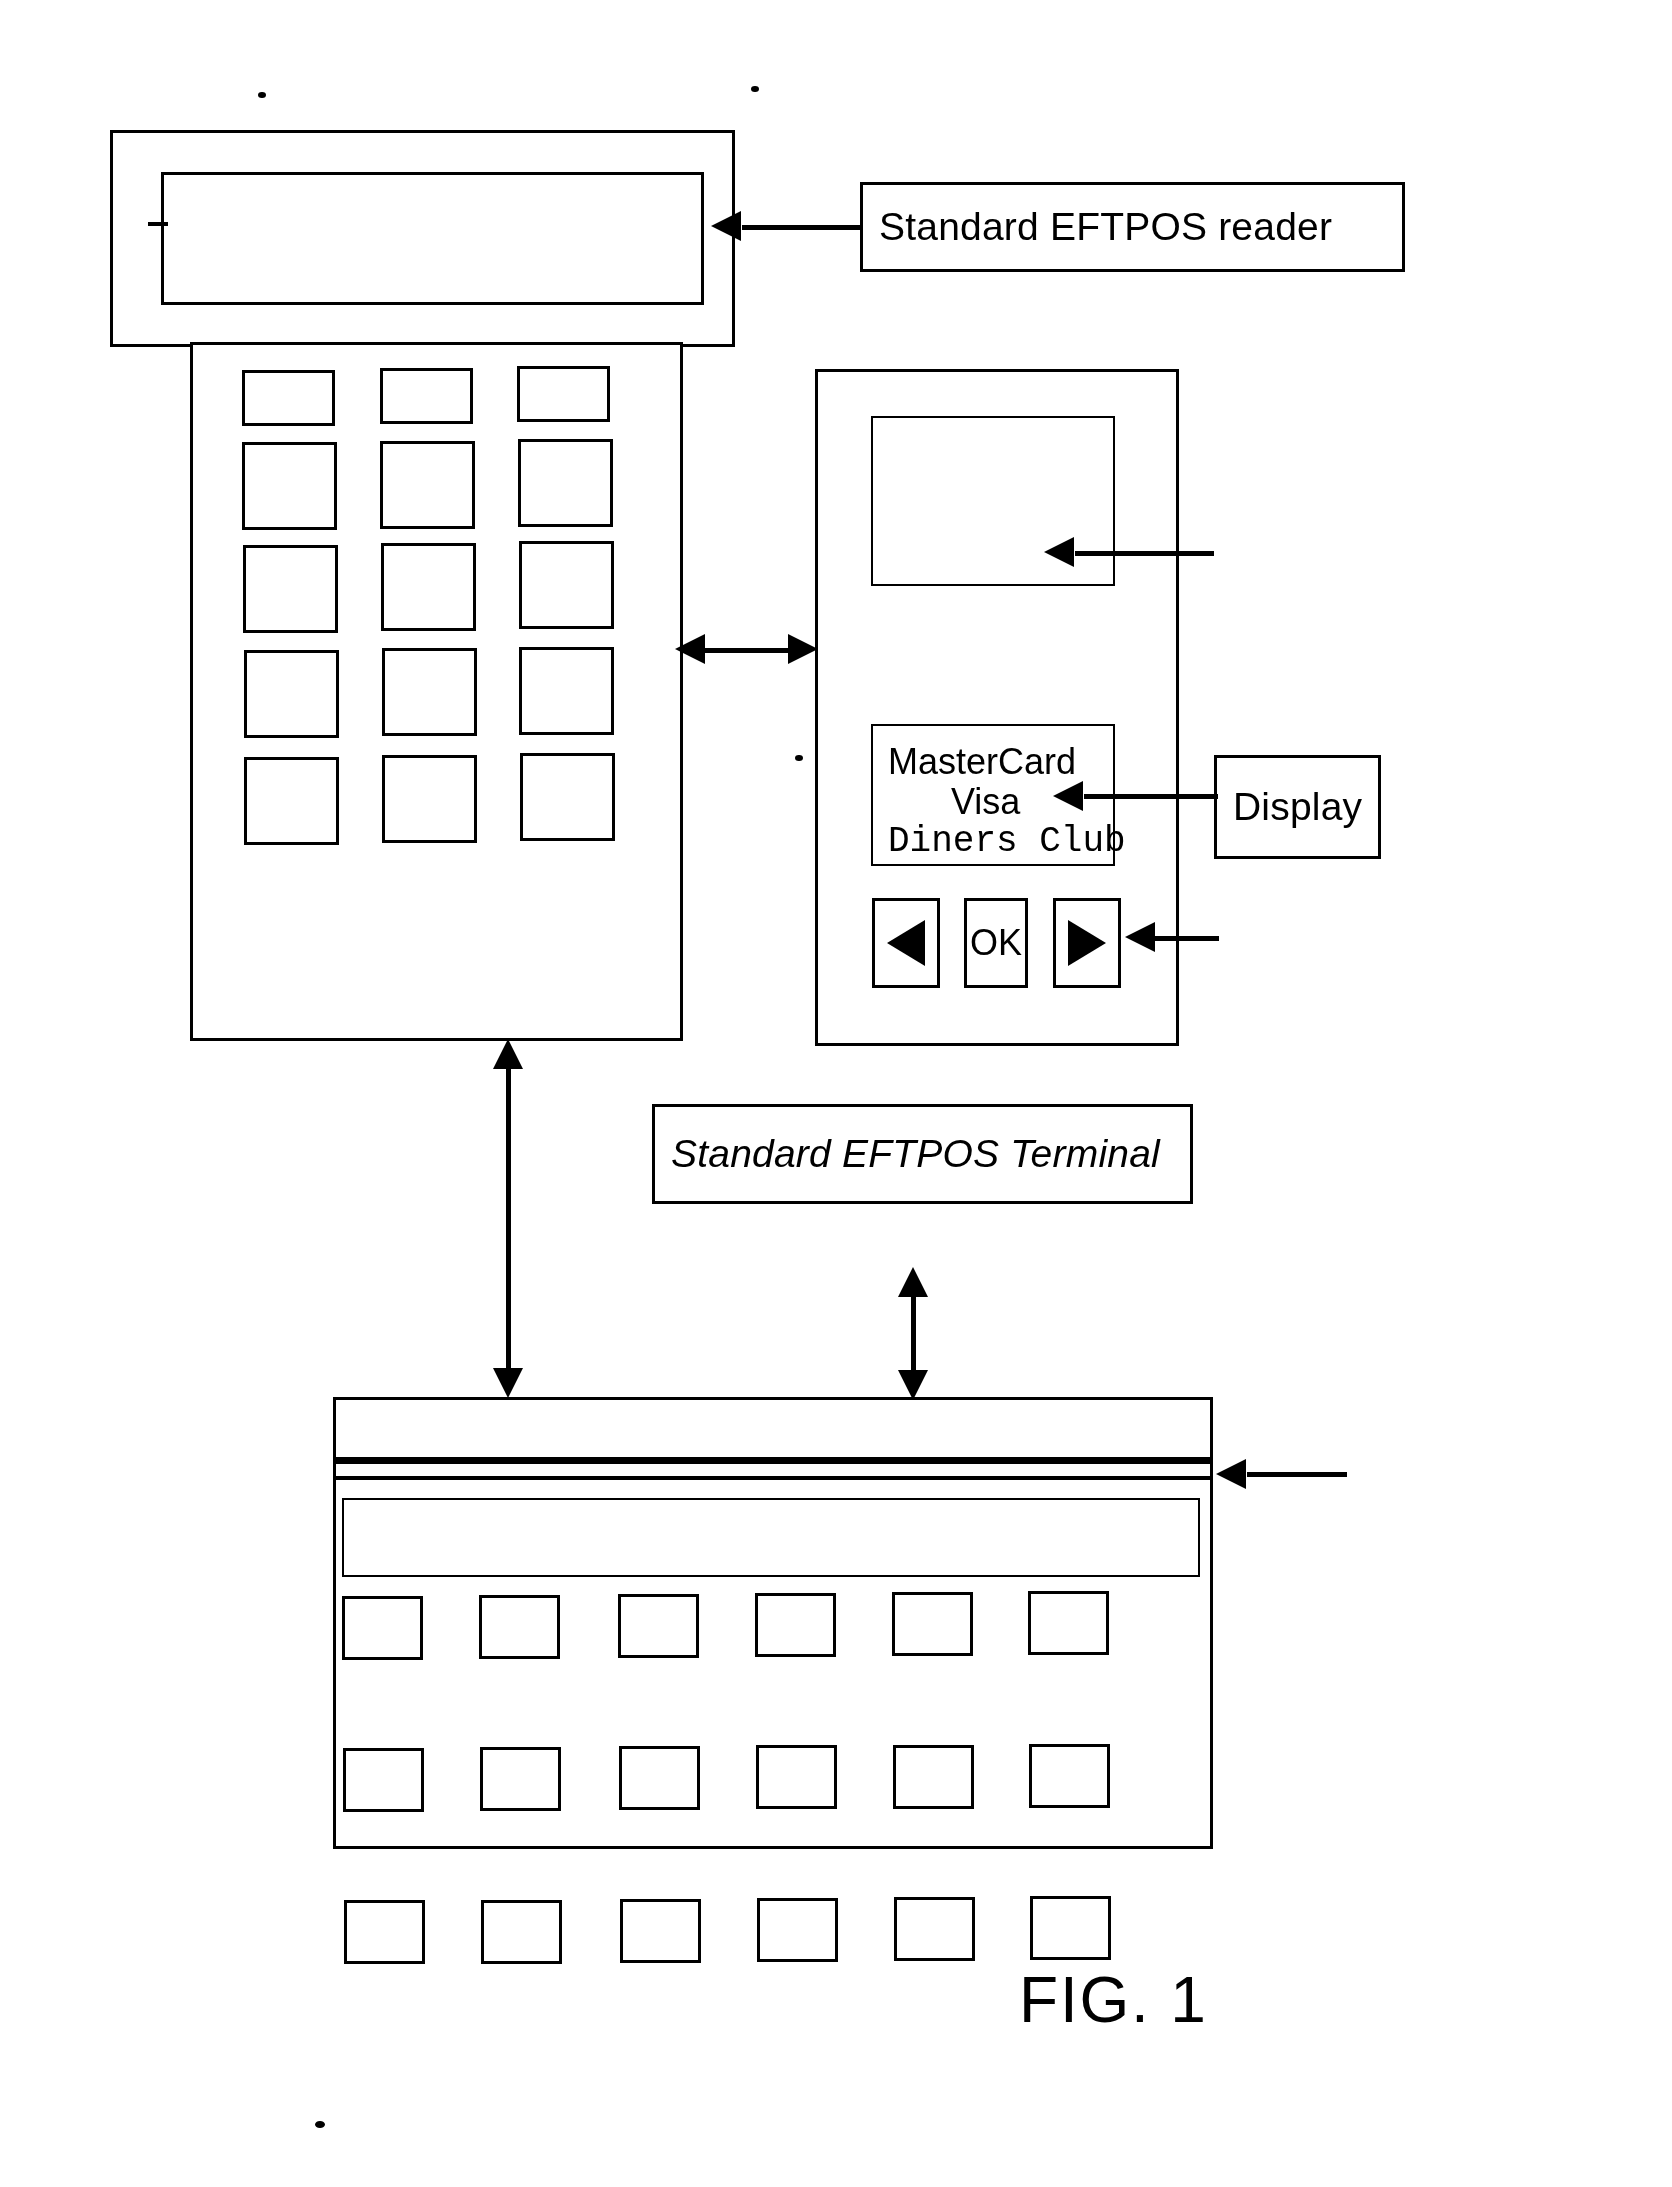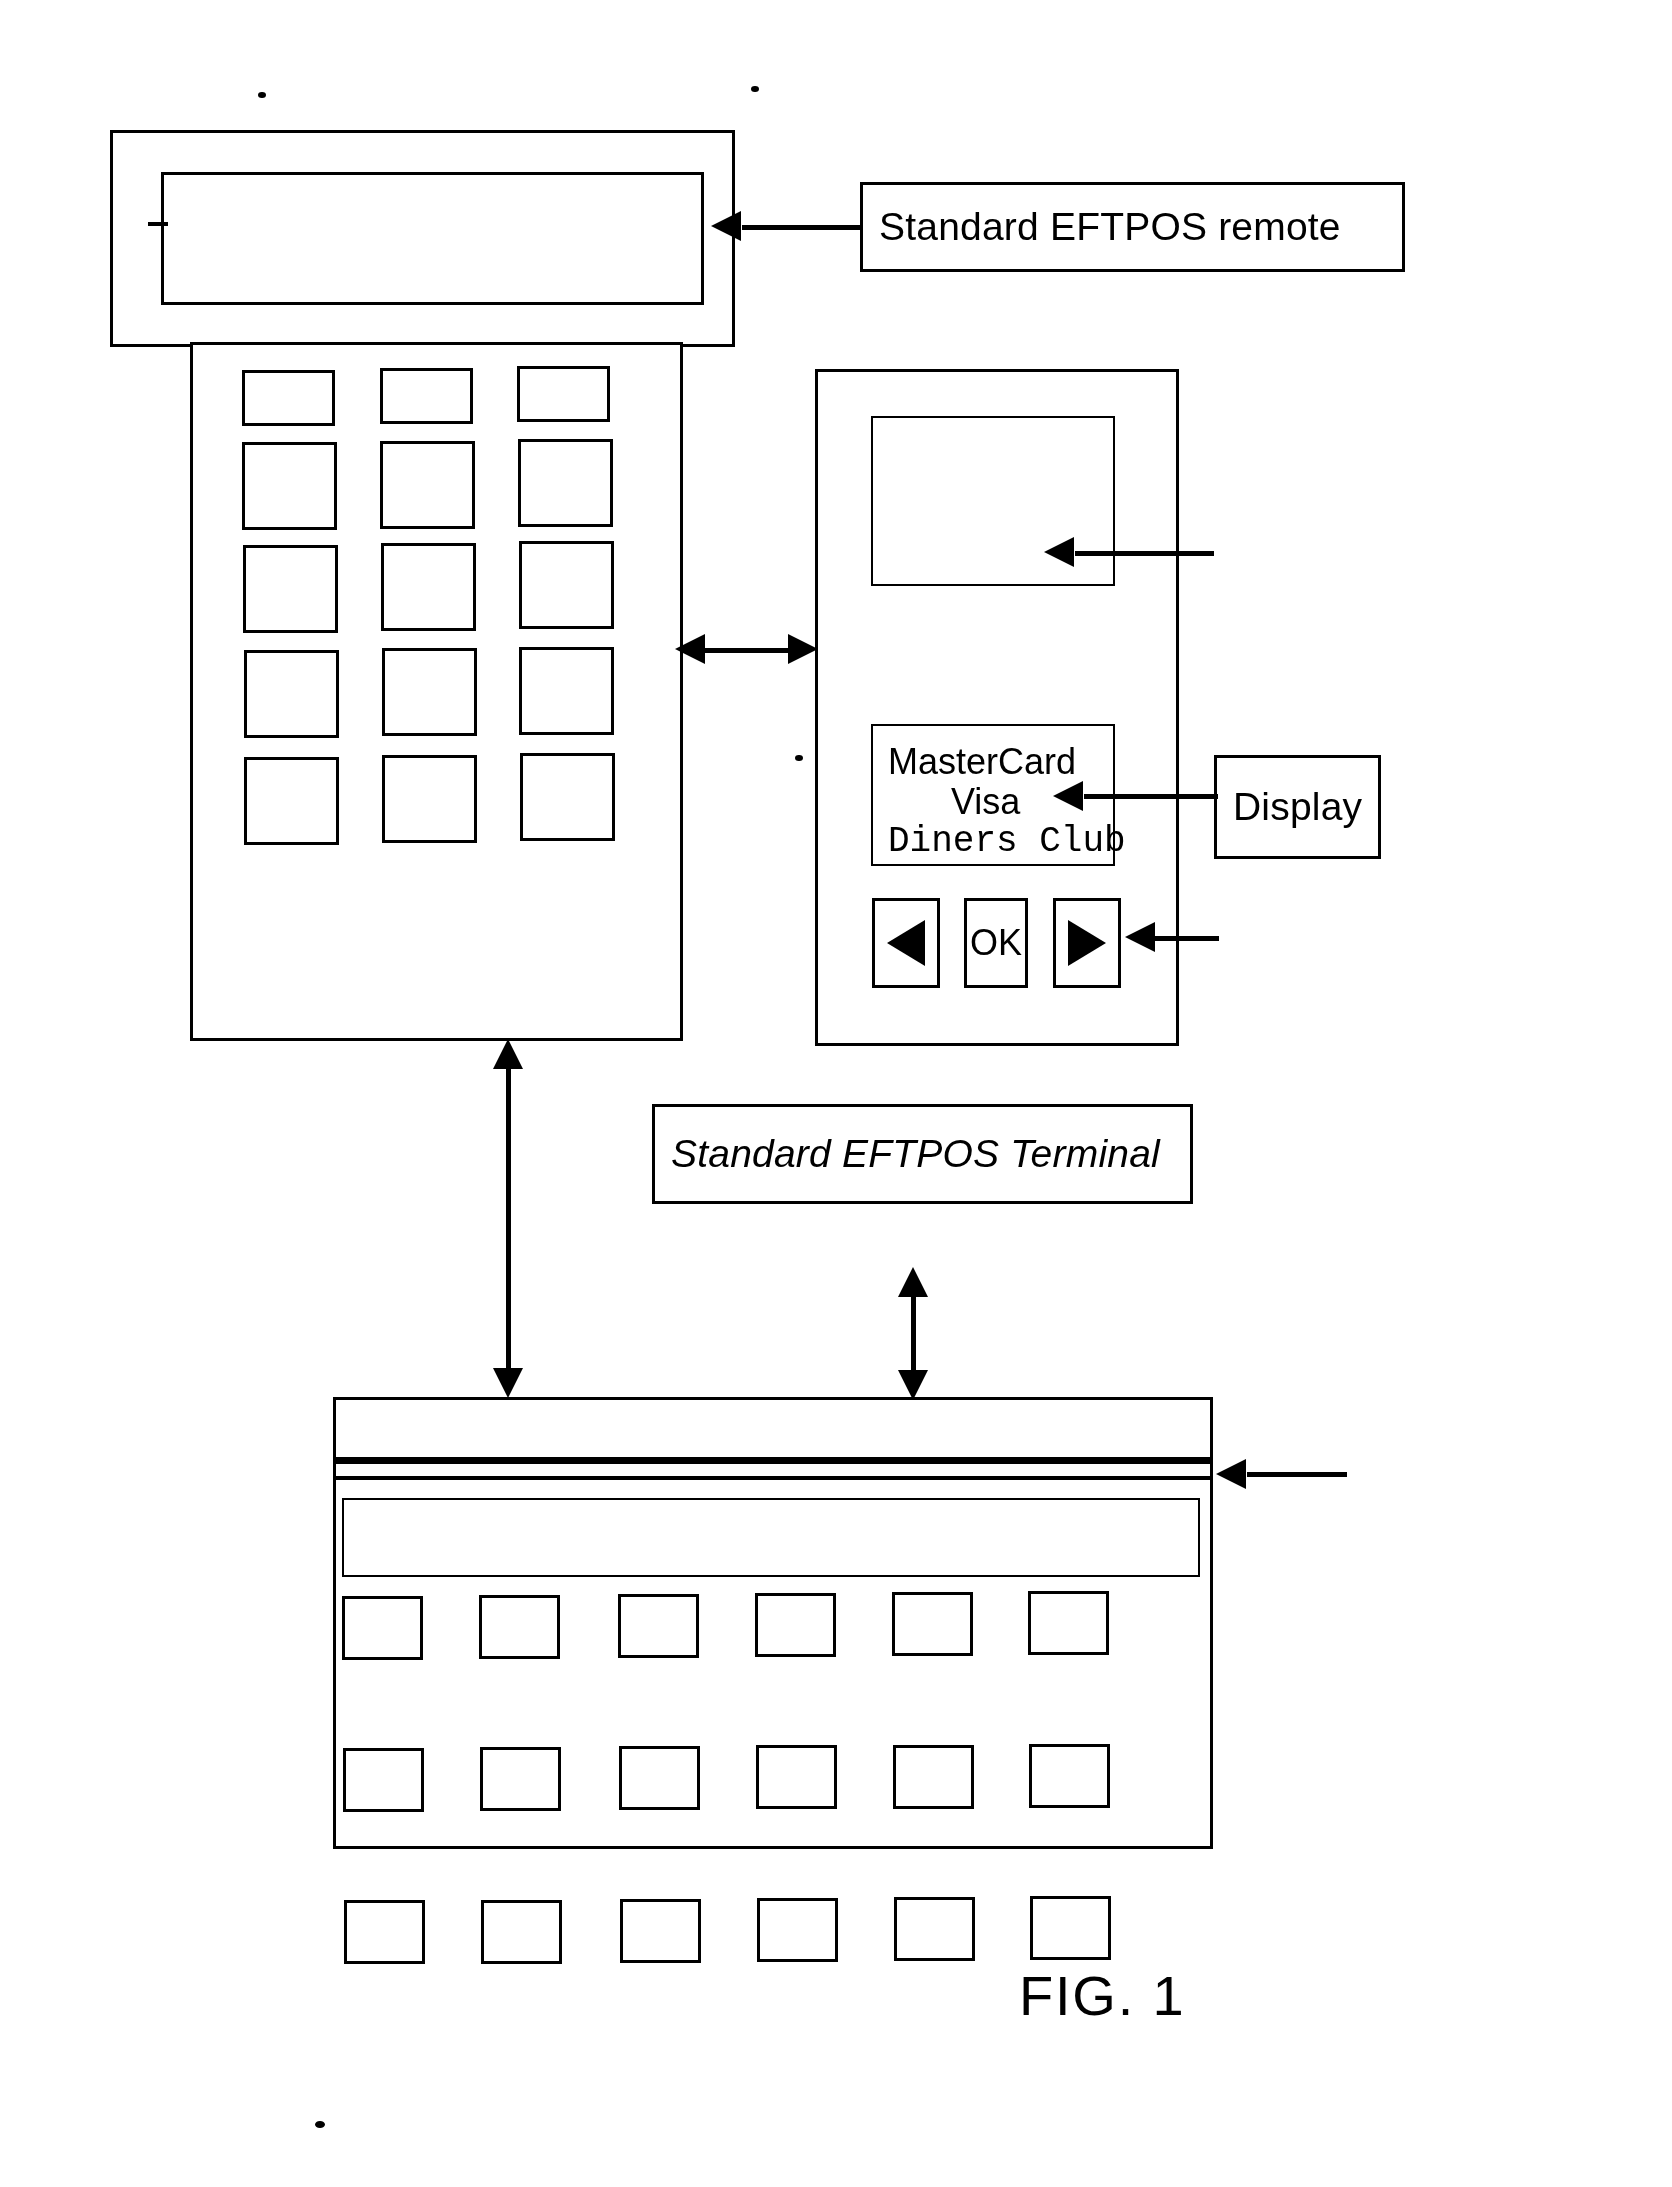--- a/index.html
+++ b/index.html
@@ -119,21 +119,21 @@
   .tri-right {
     width: 0; height: 0;
     border-top: 23px solid transparent;
     border-bottom: 23px solid transparent;
     border-left: 38px solid #000;
   }
 
   
   .fig-caption {
     position: absolute;
-    font-size: 56px;
+    font-size: 64px;
     letter-spacing: 1.8px;
     color: #000;
     white-space: nowrap;
   }
 
   
   .speck {
     position: absolute;
     background: #000;
     border-radius: 50%;
@@ -170,21 +170,21 @@
 
   <div class="key" style="left:244px; top:650px; width:95px; height:88px;"></div>
   <div class="key" style="left:382px; top:648px; width:95px; height:88px;"></div>
   <div class="key" style="left:519px; top:647px; width:95px; height:88px;"></div>
 
   <div class="key" style="left:244px; top:757px; width:95px; height:88px;"></div>
   <div class="key" style="left:382px; top:755px; width:95px; height:88px;"></div>
   <div class="key" style="left:520px; top:753px; width:95px; height:88px;"></div>
 
   <div class="callout" style="left:860px; top:182px; width:545px; height:90px;">
-    <span>Standard EFTPOS remote</span>
+    <span>Standard EFTPOS reader</span>
   </div>
 
   <div class="hline" style="left:742px; top:225px; width:120px; height:4.5px;"></div>
   <div class="arrow-left" style="left:711px; top:211px;"></div>
 
   <div class="box" style="left:815px; top:369px; width:364px; height:677px;"></div>
 
   <div class="box-thin" style="left:871px; top:416px; width:244px; height:170px;"></div>
 
   <div class="box-thin" style="left:871px; top:724px; width:244px; height:142px;"></div>

